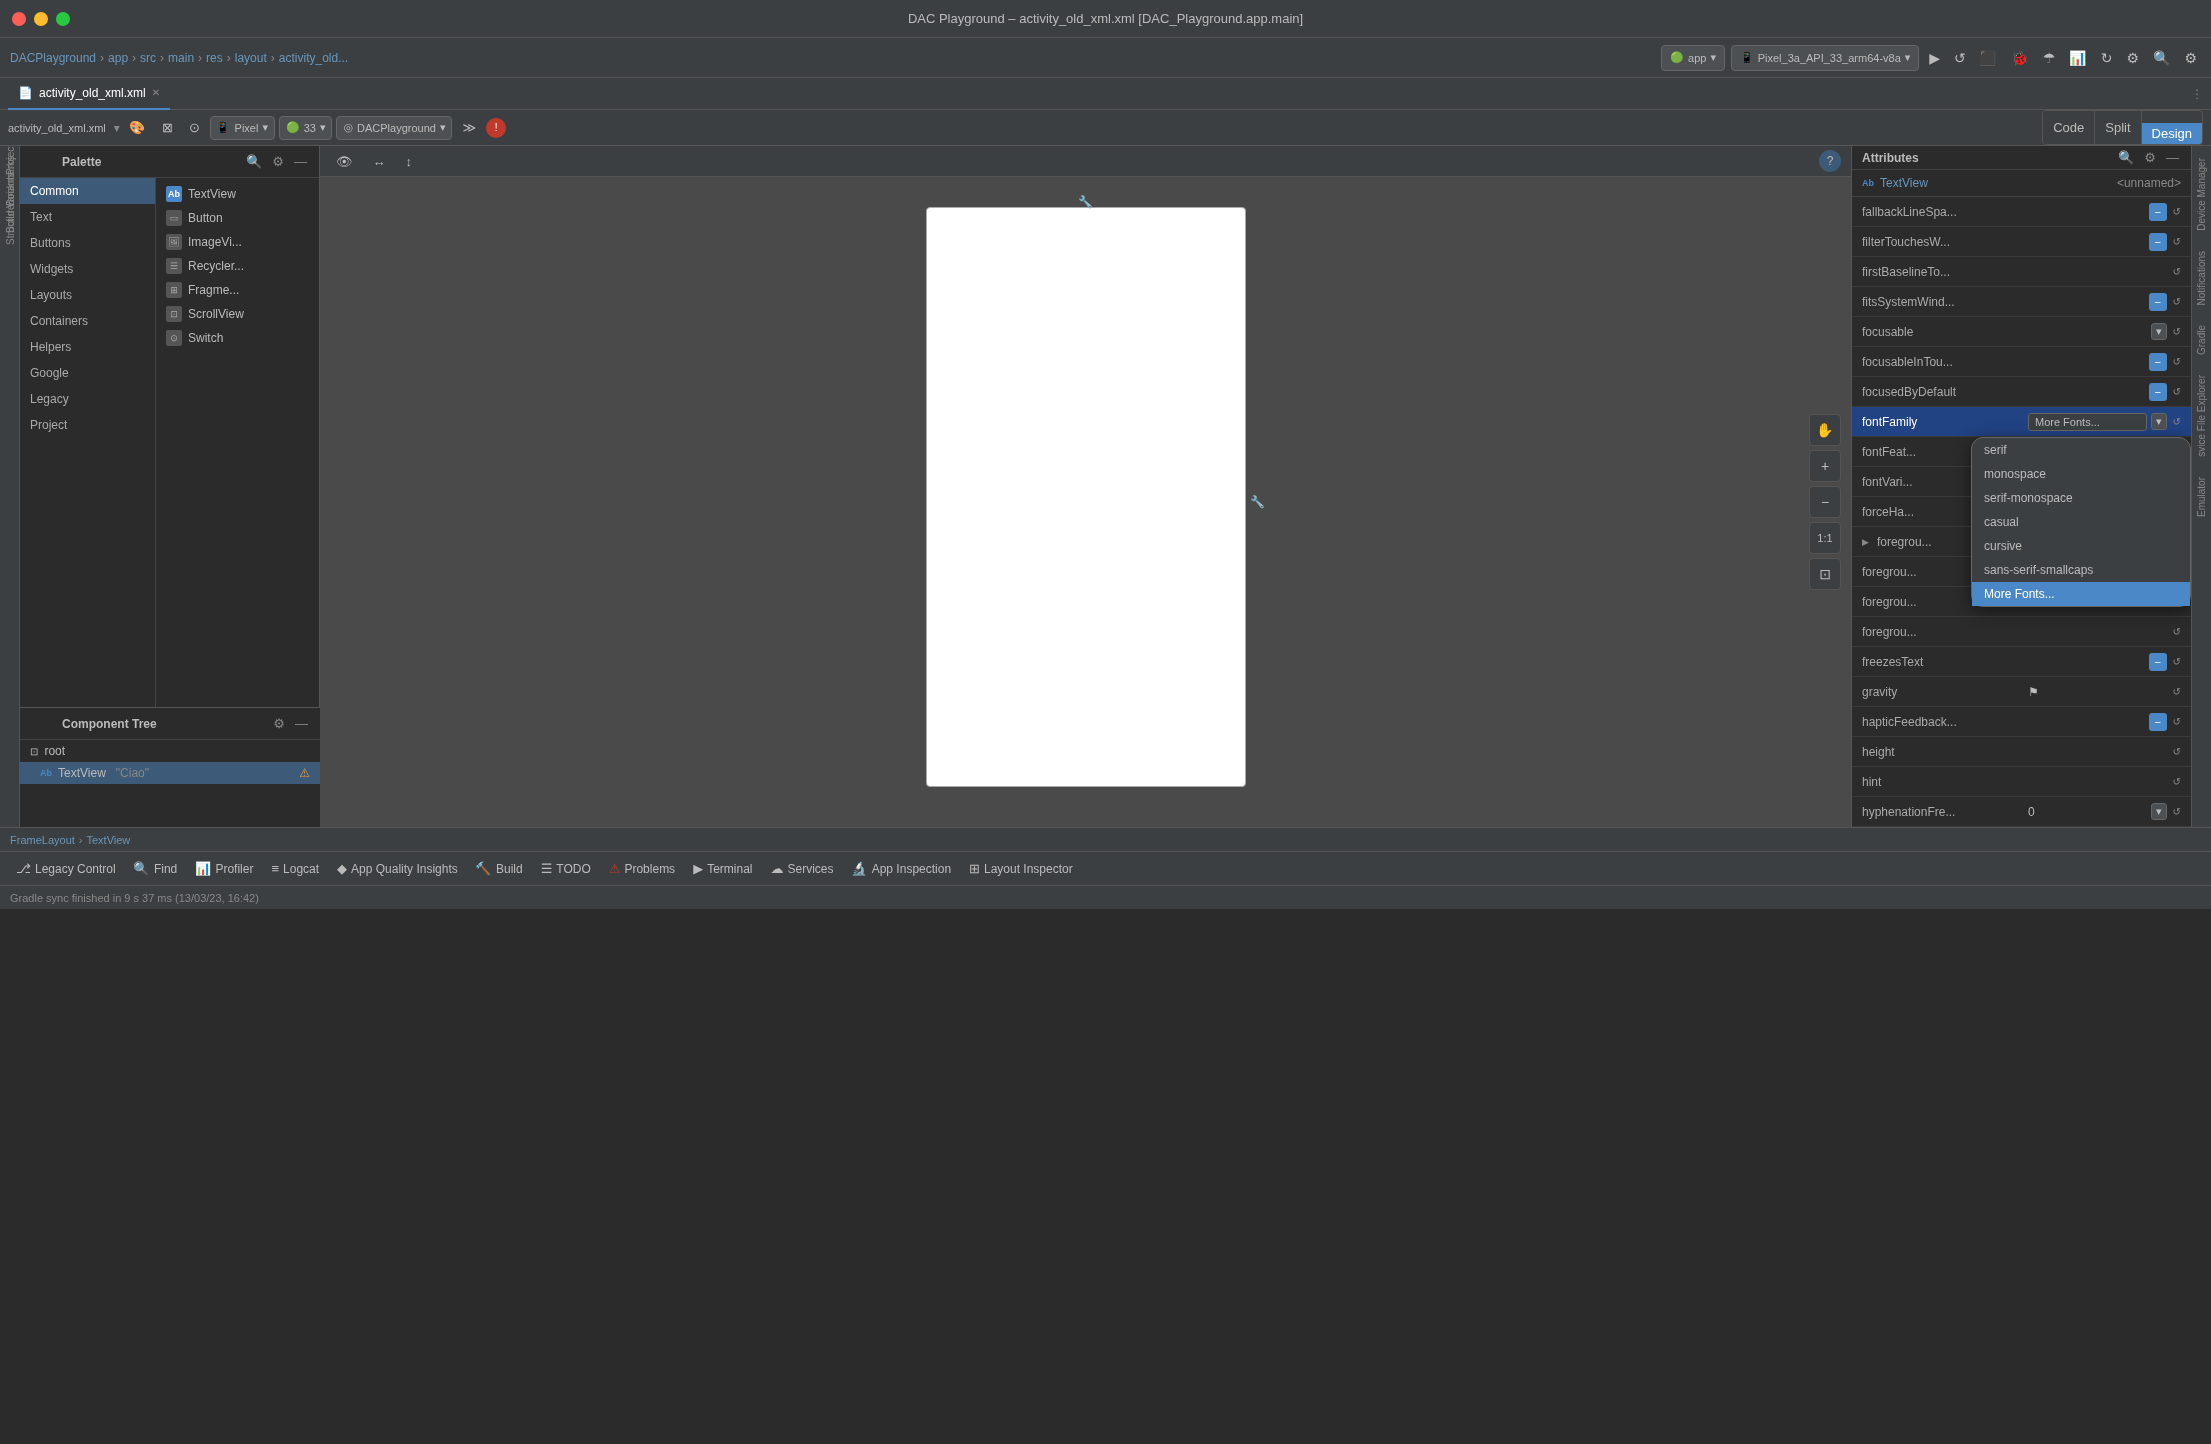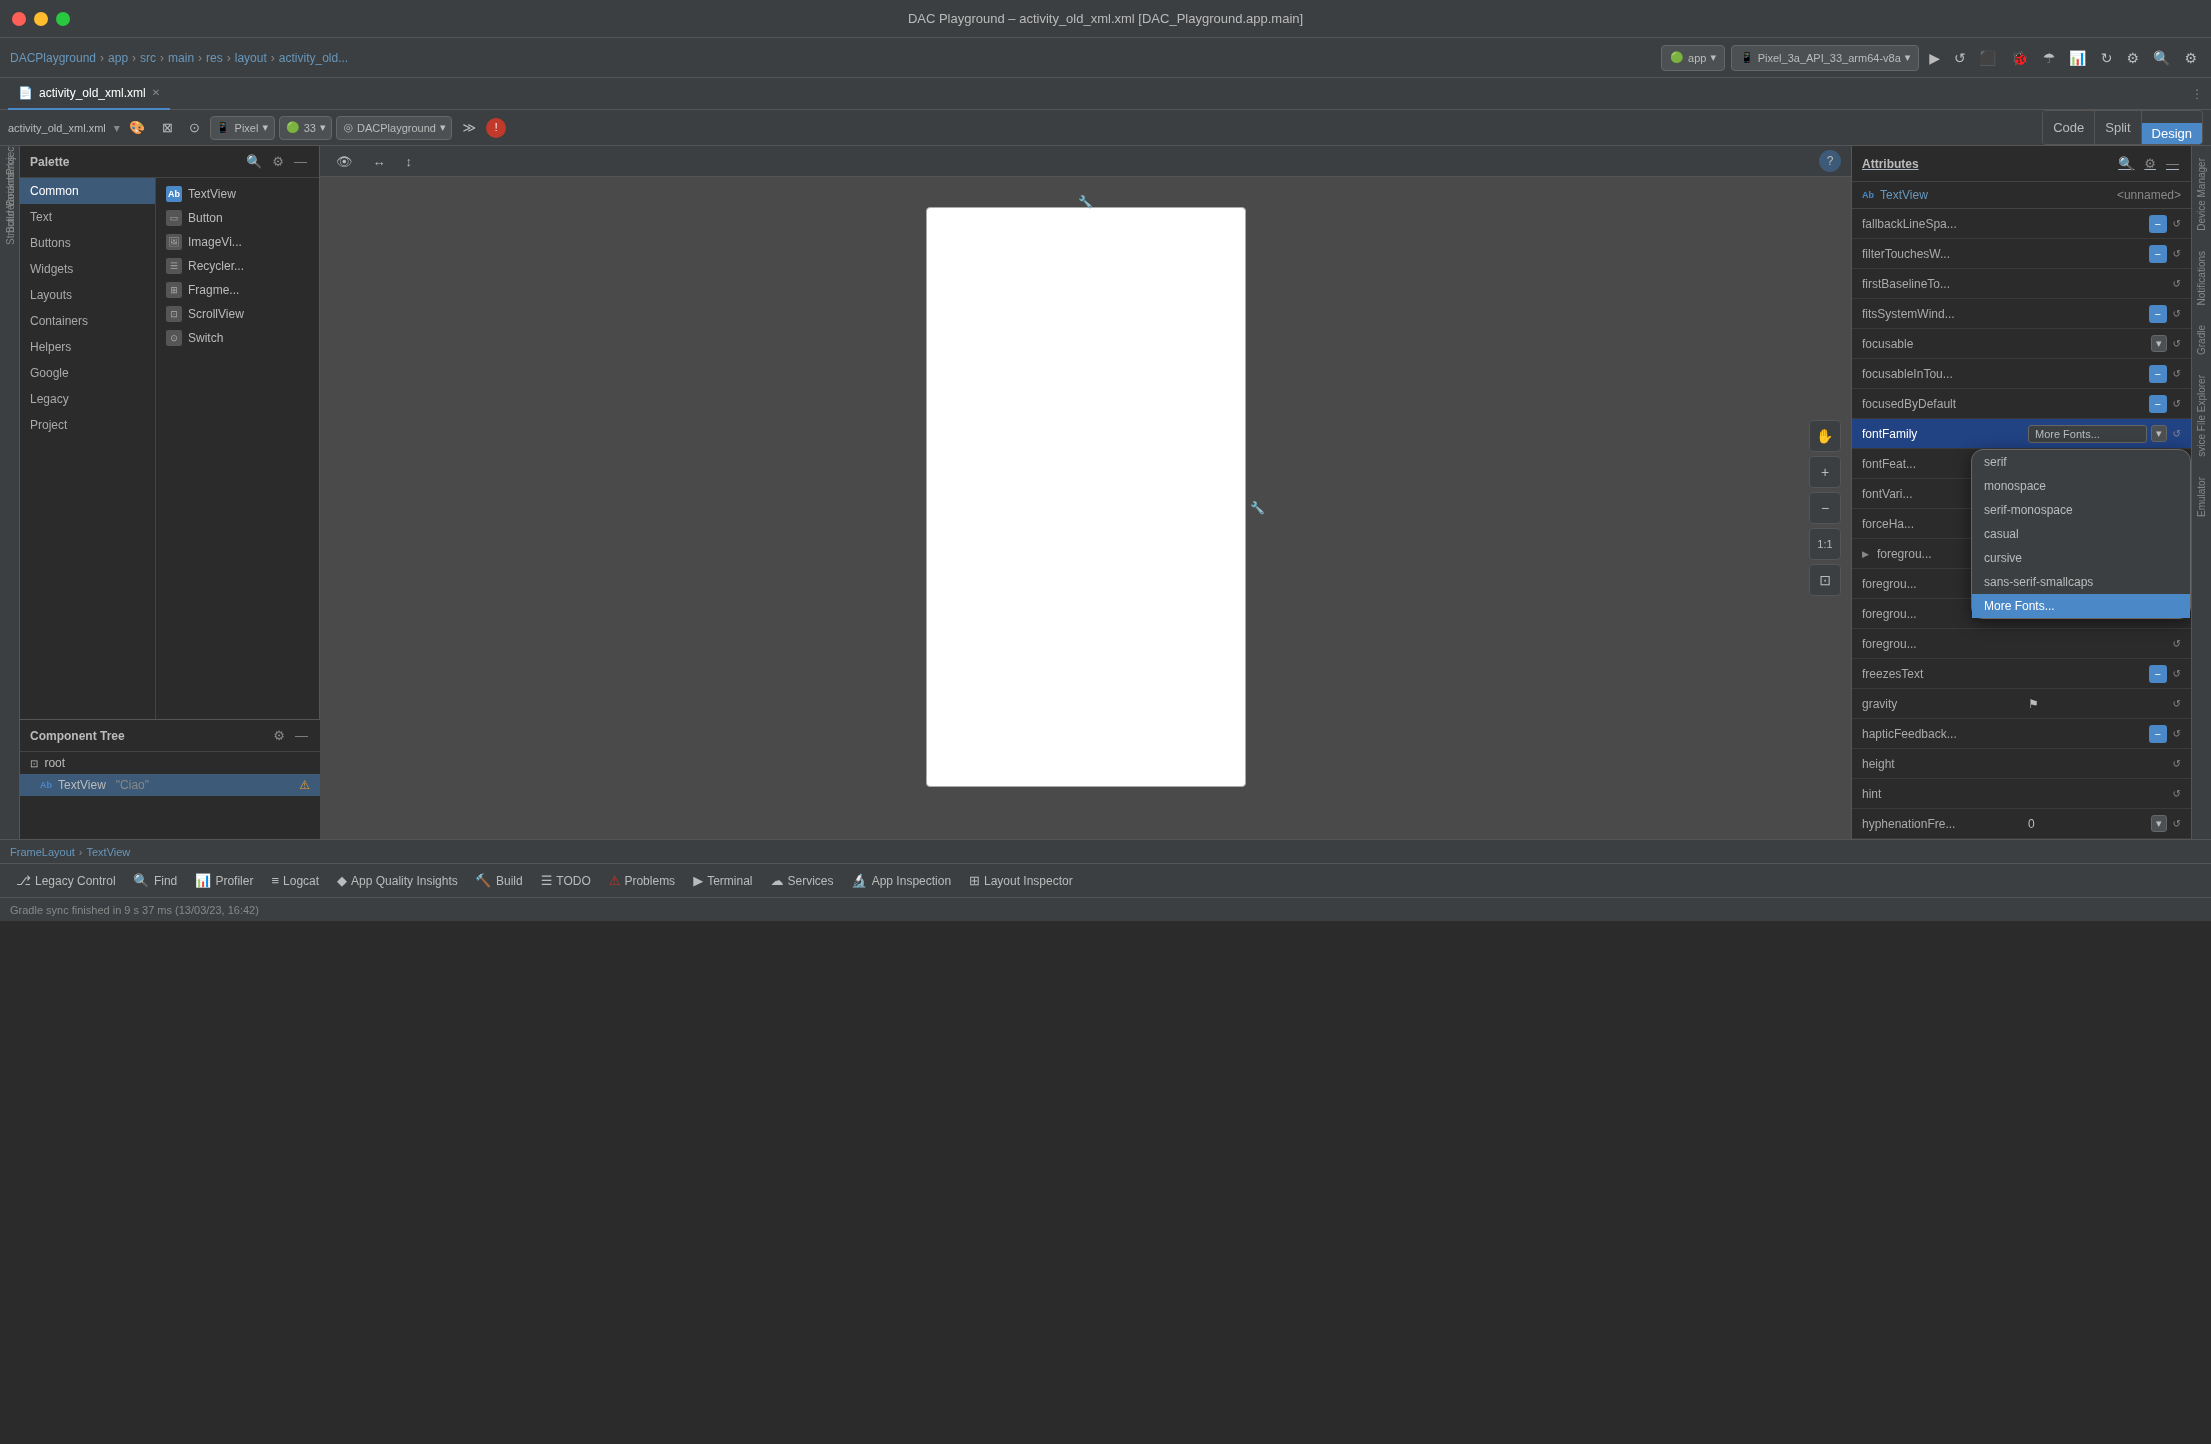--- a/index.html
+++ b/index.html
@@ -198,20 +198,21 @@
       align-items: center;
       padding: 6px 10px;
       border-bottom: 1px solid #444;
       gap: 6px;
     }
     .panel-title {
       font-weight: 600;
       color: #bbb;
       font-size: 12px;
       flex: 1;
+      margin-left: 32px;
     }
     .panel-icon-btn {
       background: none;
       border: none;
       color: #888;
       cursor: pointer;
       font-size: 13px;
       padding: 2px;
     }
 
@@ -322,24 +323,23 @@
       width: 340px;
       background: #2b2b2b;
       border-left: 1px solid #555;
       display: flex;
       flex-direction: column;
       overflow: hidden;
     }
     .attr-header {
       display: flex;
       align-items: center;
-      padding: 8px 10px;
+      padding: 2px 10px;
       border-bottom: 1px solid #444;
       gap: 6px;
-      text-decoration: underline;
     }
     .attr-title {
       font-weight: 600;
       color: #bbb;
       font-size: 12px;
       flex: 1;
     }
     .attr-component-row {
       display: flex;
       align-items: center;

